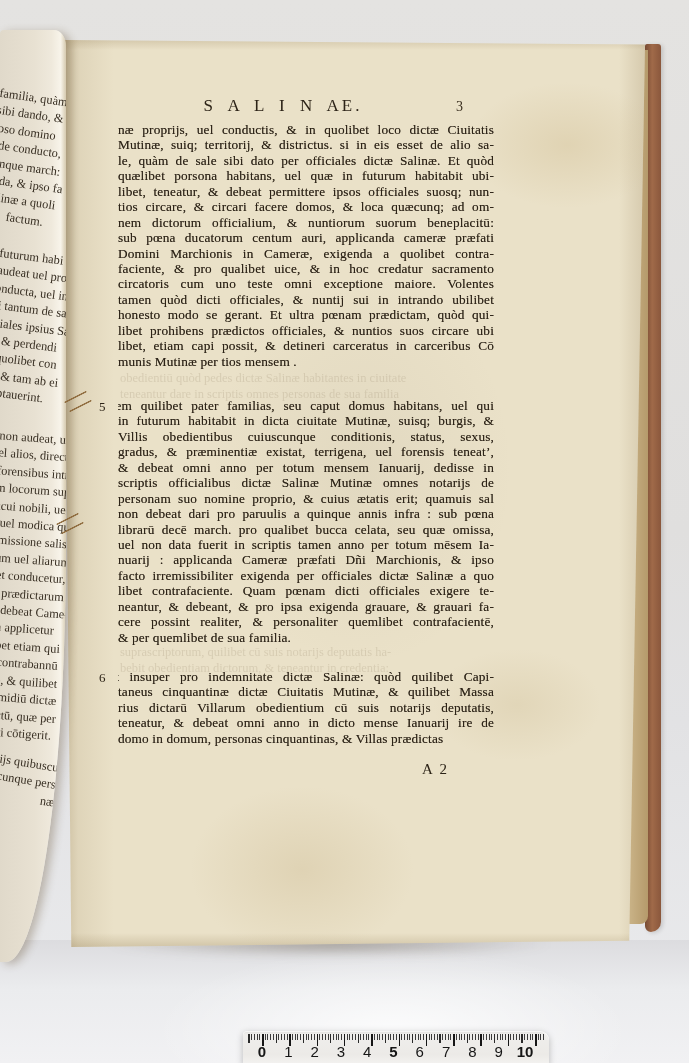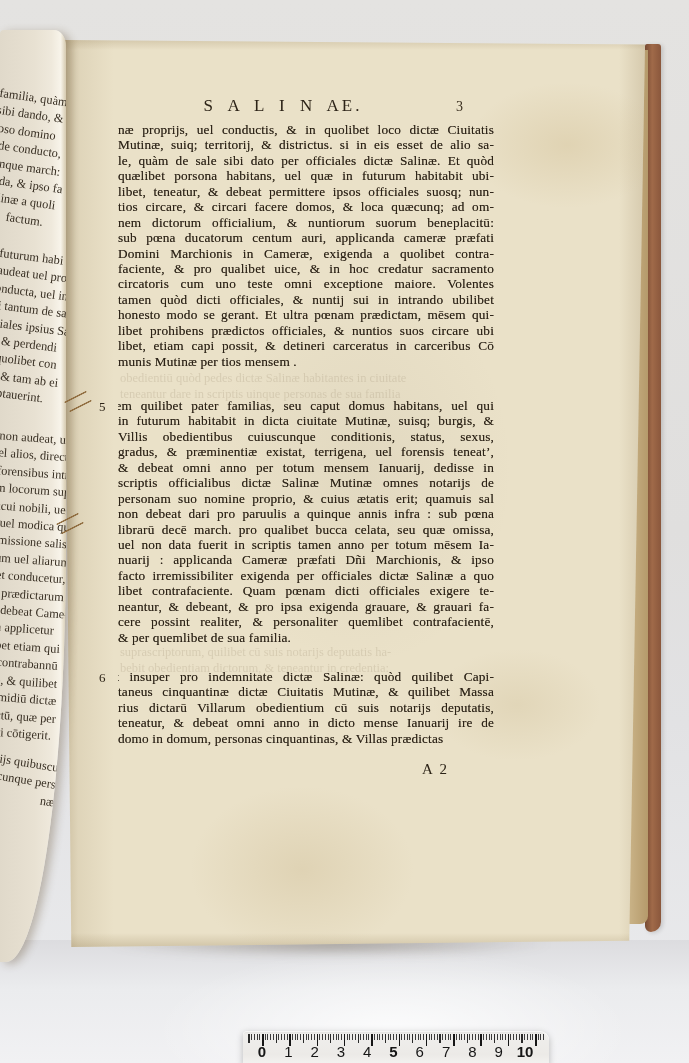--- a/index.html
+++ b/index.html
@@ -168,21 +168,21 @@
           </div>
         </div>
     </div>
 
     <div class="right-page">
       <div class="running-title">S A L I N AE.</div>
       <div class="folio">3</div>
 
       <div class="ghost ghost1">
         <div>obedientiū quòd pedes dictæ Salinæ habitantes in ciuitate</div>
-        <div>teneantur dare in scriptis uinque personas de sua familia</div>
+        <div>teneantur dare in scriptis omnes personas de sua familia</div>
       </div>
       <div class="ghost ghost2">
         <div>suprascriptorum, quilibet cū suis notarijs deputatis ha-</div>
         <div>bebit obedientiam dictorum, &amp; teneantur in credentia:</div>
       </div>
 
       <div class="textblock">
 
           <div class="para">
             <span class="pmark"></span>
@@ -193,21 +193,21 @@
               <div class="line">le, quàm de sale sibi dato per officiales dictæ Salinæ. Et quòd</div>
               <div class="line">quælibet porsona habitans, uel quæ in futurum habitabit ubi-</div>
               <div class="line">libet, teneatur, &amp; debeat permittere ipsos officiales suosq; nun-</div>
               <div class="line">tios circare, &amp; circari facere domos, &amp; loca quæcunq; ad om-</div>
               <div class="line">nem dictorum officialium, &amp; nuntiorum suorum beneplacitū:</div>
               <div class="line">sub pœna ducatorum centum auri, applicanda cameræ præfati</div>
               <div class="line">Domini Marchionis in Cameræ, exigenda a quolibet contra-</div>
               <div class="line">faciente, &amp; pro qualibet uice, &amp; in hoc credatur sacramento</div>
               <div class="line">circatoris cum uno teste omni exceptione maiore.  Volentes</div>
               <div class="line">tamen quòd dicti officiales, &amp; nuntij sui in intrando ubilibet</div>
-              <div class="line">honesto modo se gerant. Et ultra pœnam prædictam, mēsem qui-</div>
+              <div class="line">honesto modo se gerant. Et ultra pœnam prædictam, quòd qui-</div>
               <div class="line">libet prohibens prædictos officiales, &amp; nuntios suos circare ubi</div>
               <div class="line">libet, etiam capi possit, &amp; detineri carceratus in carceribus Cō</div>
               <div class="line">munis Mutinæ per tios mensem .</div>
             </div>
           </div>
 
           <div class="para">
             <span class="pmark">5</span>
             <div class="plines">
 

